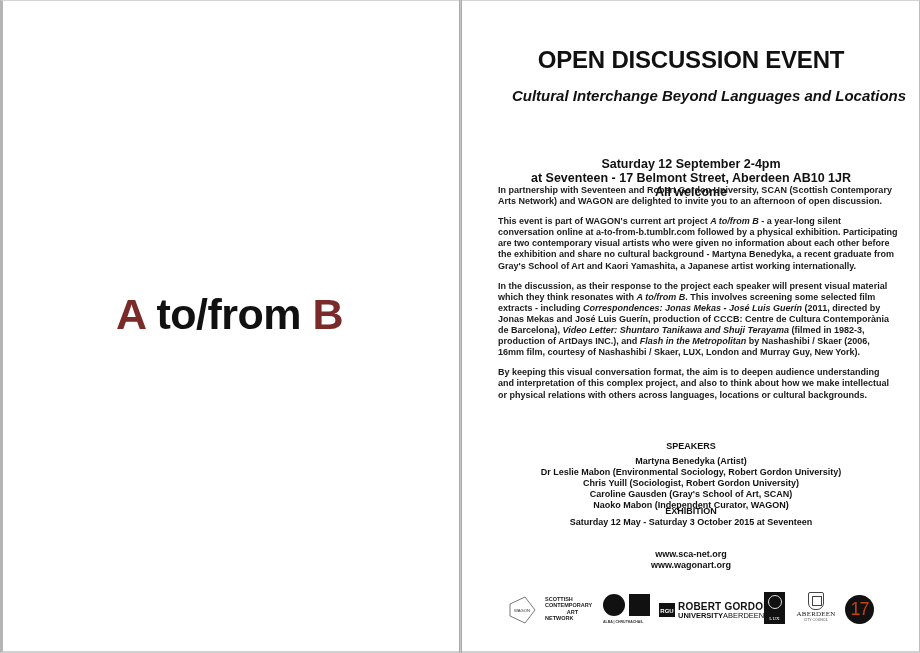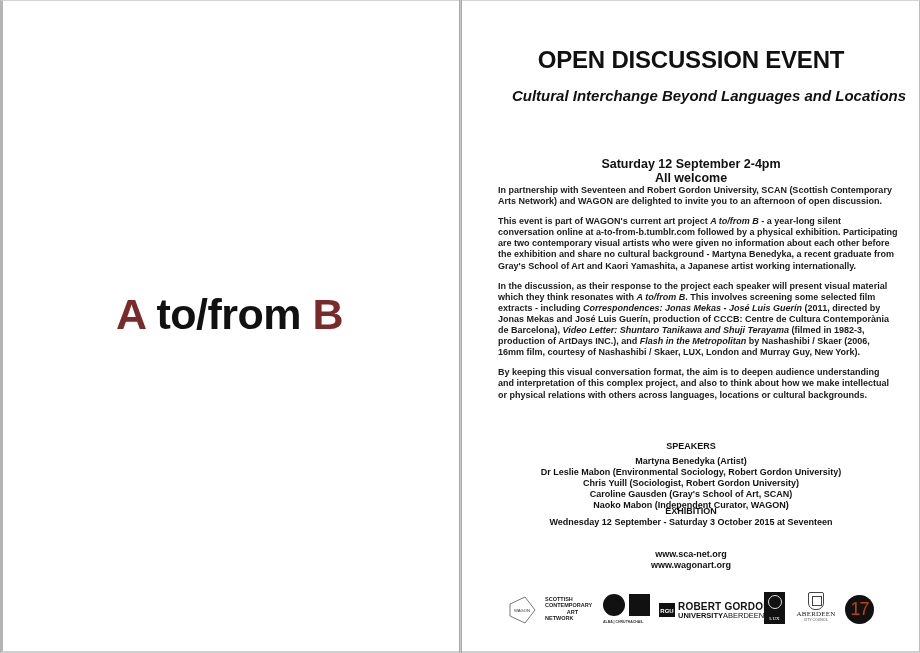--- a/index.html
+++ b/index.html
@@ -94,20 +94,21 @@
 <div class="left-page">
   <div class="cover-title"><span class="accent">A</span><span style="white-space:pre"> to/from </span><span class="accent">B</span></div>
 </div>
 
 <div class="right-page">
   <div class="event-title">OPEN DISCUSSION EVENT</div>
   <div class="subtitle">Cultural Interchange Beyond Languages and Locations</div>
 
   <div class="when-where">
     <div>Saturday 12 September 2-4pm</div>
+    <div>at Seventeen - 17 Belmont Street, Aberdeen AB10 1JR</div>
     <div>All welcome</div>
   </div>
 
   <div class="body-text">
     <p>In partnership with Seventeen and Robert Gordon University, SCAN (Scottish Contemporary Arts Network) and WAGON are delighted to invite you to an afternoon of open discussion.</p>
     <p><span>This event is part of WAGON's current art project </span><i>A to/from B</i><span> - a year-long silent conversation online at a-to-from-b.tumblr.com followed by a physical exhibition. Participating are two contemporary visual artists who were given no information about each other before the exhibition and share no cultural background - Martyna Benedyka, a recent graduate from Gray's School of Art and Kaori Yamashita, a Japanese artist working internationally.</span></p>
     <p><span>In the discussion, as their response to the project each speaker will present visual material which they think resonates with </span><i>A to/from B</i><span>. This involves screening some selected film extracts - including </span><i>Correspondences: Jonas Mekas - José Luis Guerín</i><span> (2011, directed by Jonas Mekas and José Luis Guerín, production of CCCB: Centre de Cultura Contemporània de Barcelona), </span><i>Video Letter: Shuntaro Tanikawa and Shuji Terayama</i><span> (filmed in 1982-3, production of ArtDays INC.), and </span><i>Flash in the Metropolitan</i><span> by Nashashibi / Skaer (2006, 16mm film, courtesy of Nashashibi / Skaer, LUX, London and Murray Guy, New York).</span></p>
     <p>By keeping this visual conversation format, the aim is to deepen audience understanding and interpretation of this complex project, and also to think about how we make intellectual or physical relations with others across languages, locations or cultural backgrounds.</p>
   </div>
 
@@ -115,21 +116,21 @@
     <div class="heading">SPEAKERS</div>
     <div>Martyna Benedyka (Artist)</div>
     <div>Dr Leslie Mabon (Environmental Sociology, Robert Gordon University)</div>
     <div>Chris Yuill (Sociologist, Robert Gordon University)</div>
     <div>Caroline Gausden (Gray's School of Art, SCAN)</div>
     <div>Naoko Mabon (Independent Curator, WAGON)</div>
   </div>
 
   <div class="exhibition">
     <div>EXHIBITION</div>
-    <div>Wednesday 12 September - Saturday 3 October 2015 at Seventeen</div>
+    <div>Saturday 12 May - Saturday 3 October 2015 at Seventeen</div>
   </div>
 
   <div class="links">
     <a>www.sca-net.org</a>
     <a>www.wagonart.org</a>
   </div>
 
   <div class="logos">
     <div class="logo wagon">
       <svg width="30" height="30" viewBox="0 0 30 30">

